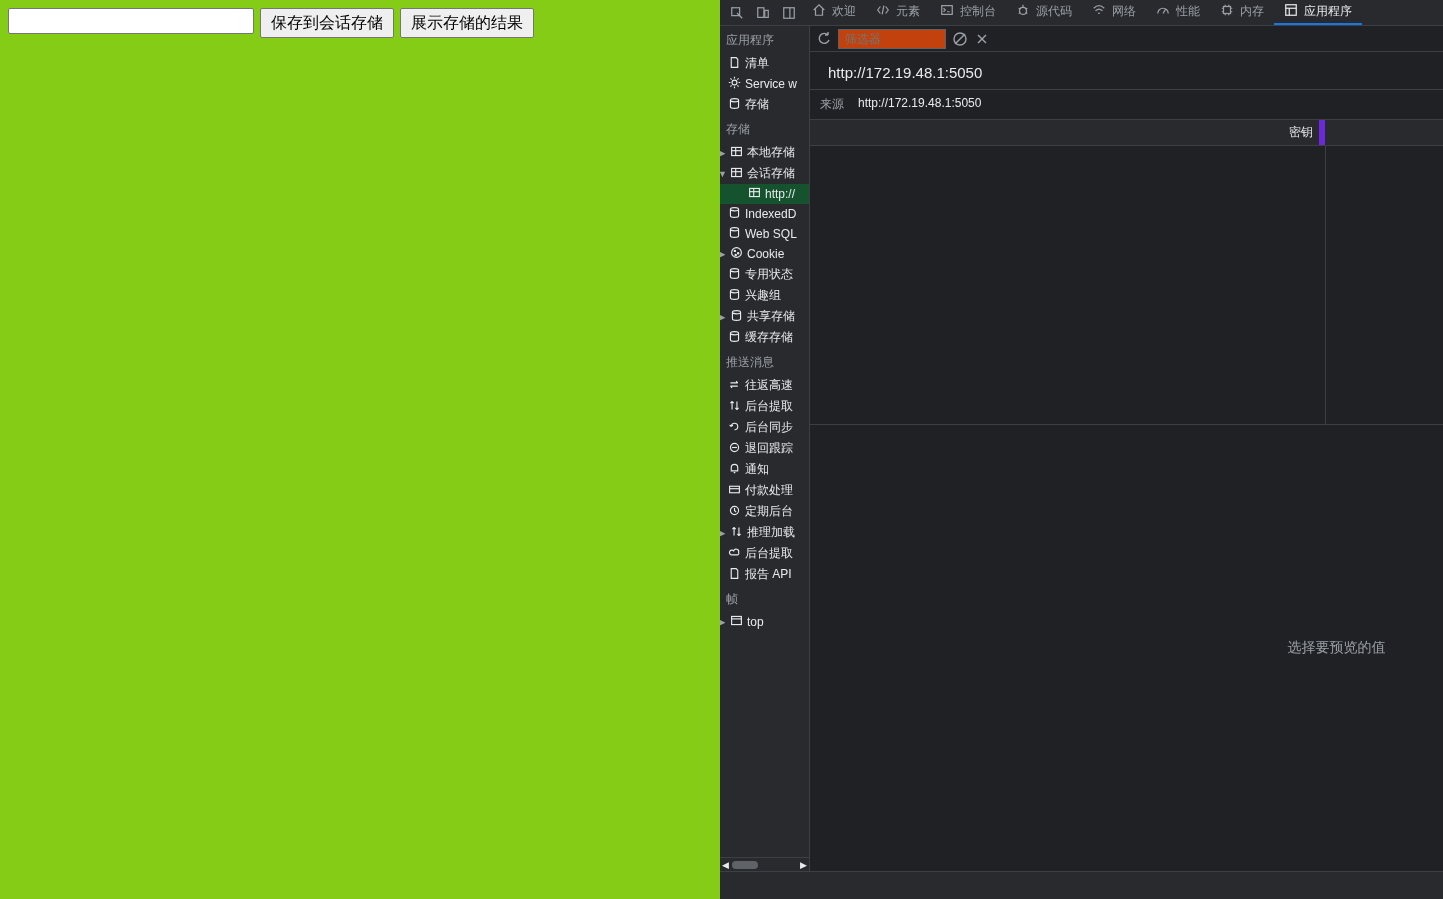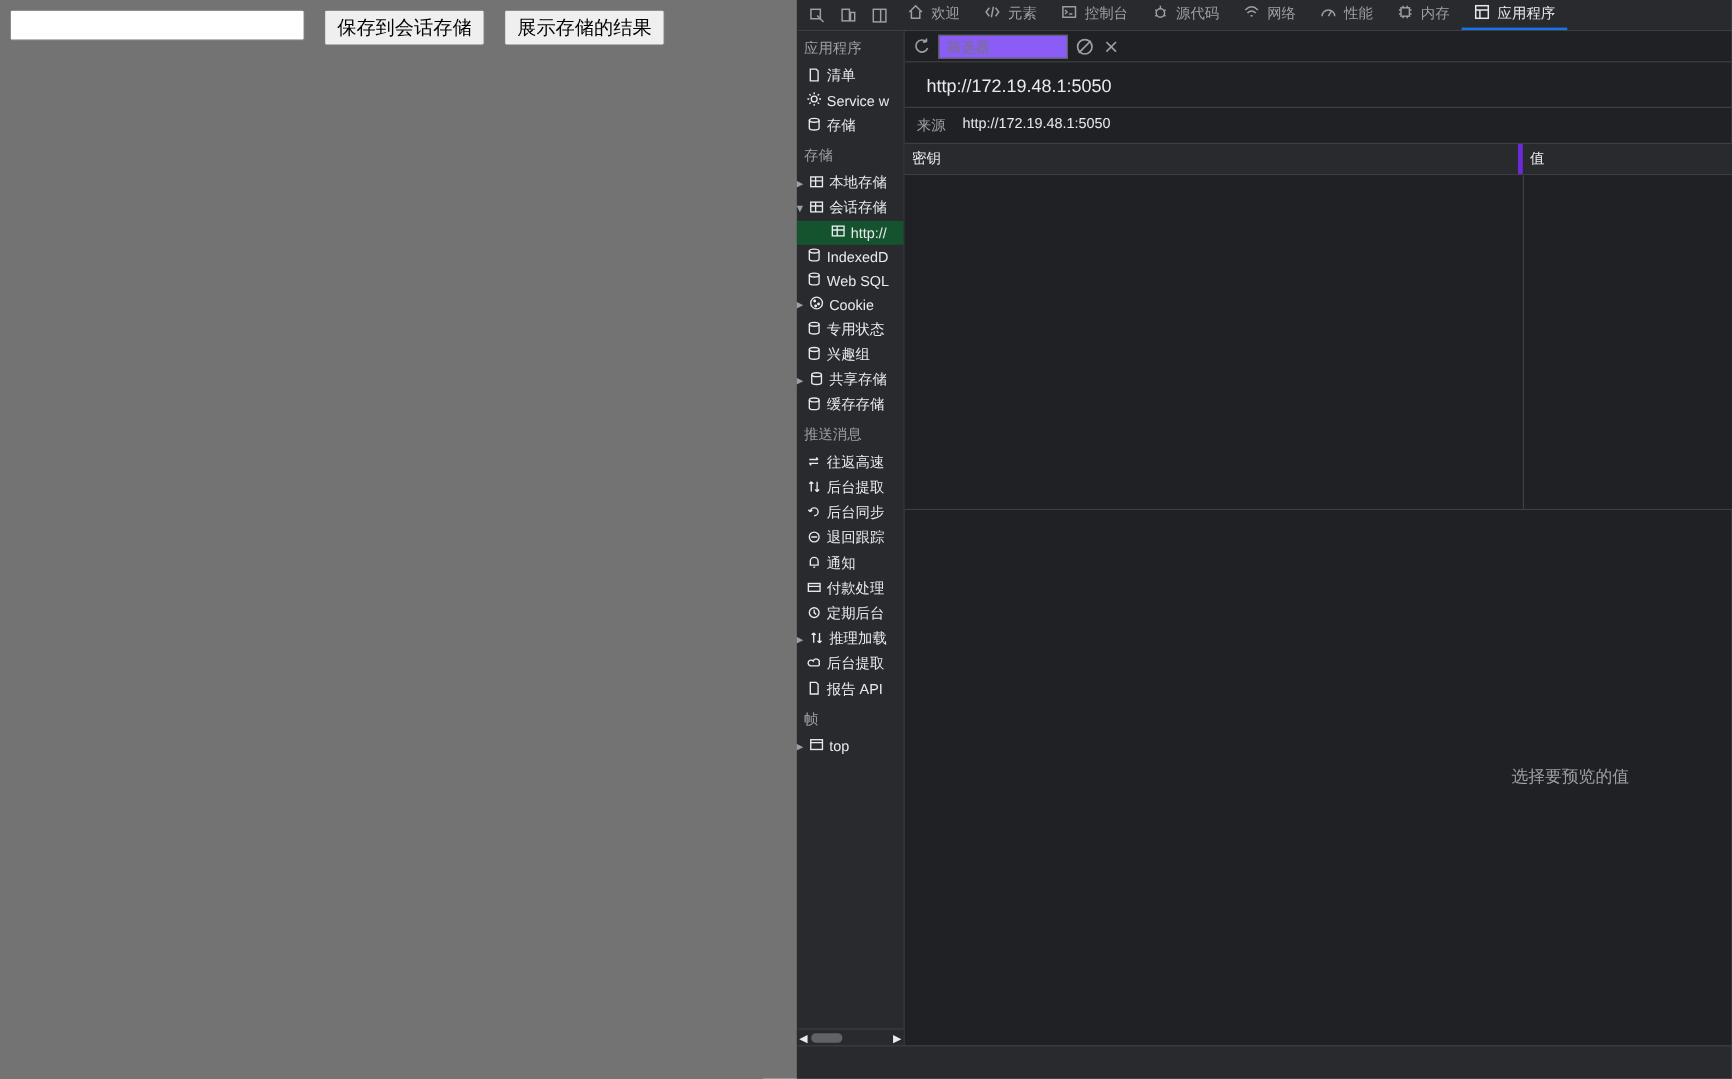--- a/index.html
+++ b/index.html
@@ -8,25 +8,25 @@
     font-family: "Segoe UI", "Microsoft YaHei", sans-serif;
     font-size: 12px;
     background: #fff;
     display: flex;
     width: 1443px;
     height: 899px;
     overflow: hidden;
   }
   
   .page-left {
-    width: 664px;
-    background: #737373;
+    width: 720px;
+    background: #84cc16;
     padding: 8px;
     display: flex;
-    gap: 16px;
+    gap: 6px;
     align-items: flex-start;
   }
   .page-left input[type=text] {
     width: 246px;
     height: 26px;
     border: 1px solid #767676;
     border-radius: 2px;
     font-size: 13px;
     padding: 2px 4px;
   }
@@ -166,21 +166,21 @@
   .filter-row {
     display: flex;
     align-items: center;
     gap: 6px;
     padding: 3px 6px;
     border-bottom: 1px solid #3c4043;
     height: 26px;
   }
   .filter-row .ic { width: 16px; display:flex; align-items:center; justify-content:center; color:#9aa0a6; cursor:pointer;}
   .filter-row input {
-    background: #8b5cf6;
+    background: #c2410c;
     border: 1px solid #5f6368;
     color: #e8eaed;
     height: 20px;
     padding: 1px 6px;
     font-size: 12px;
     width: 108px;
   }
   .origin-title {
     padding: 12px 18px 8px 18px;
     color: #e8eaed;
@@ -205,21 +205,22 @@
   }
   .kv-head {
     display: flex;
     border-bottom: 1px solid #3c4043;
     background: #292a2d;
     color: #e8eaed;
     font-size: 12px;
   }
   .kv-head .col {
     padding: 4px 6px;
-    border-right: 4px solid #6d28d9;
+    border-right: 6px solid #6d28d9;
+    text-align: right;
   }
   .kv-head .col.key { flex: 0 0 515px; }
   .kv-head .col.val { flex: 1; }
   .kv-body { flex: 1; background: #202124; position: relative;}
   .kv-body .divider {
     position: absolute; left: 515px; top: 0; bottom: 0;
     border-left: 1px solid #3c4043;
   }
   .preview {
     flex: 1;

